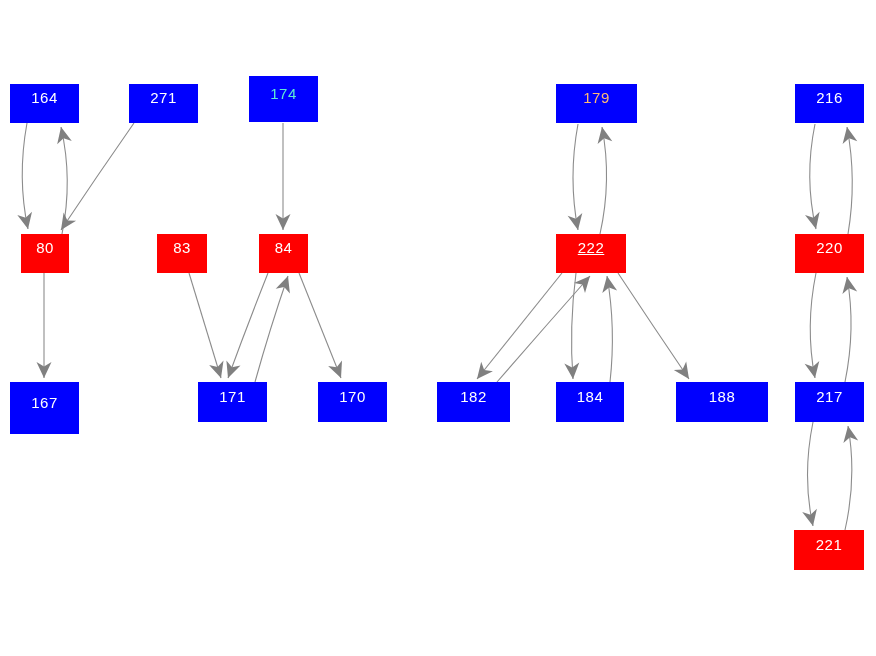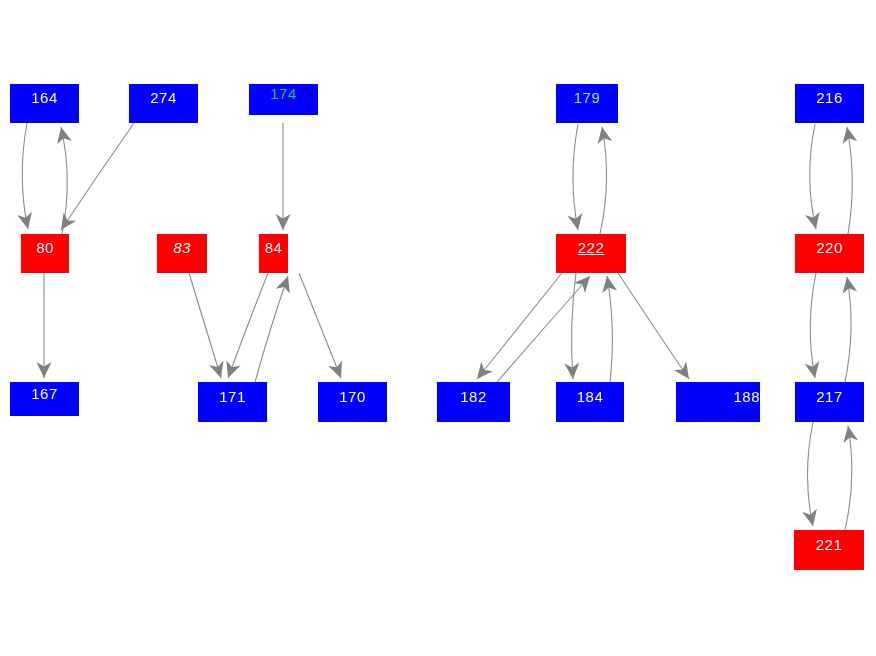--- a/index.html
+++ b/index.html
@@ -132,62 +132,62 @@
       <g>
         <path class="edge-line" stroke="#8c8c8c" d="M 845 530 Q 857 477 848 426"></path>
         <path d="M 848.0,426.0 L 843.4,443.1 L 850.0,437.3 L 858.2,440.5 Z" fill="#808080"></path>
       </g>
     </svg>
   <div id="nodes-layer">
       <div class="node" style="left: 10px; top: 84px; width: 69px; height: 39px; background: rgb(0, 0, 255); color: rgb(255, 255, 255);">
         <span>164</span>
       </div>
       <div class="node" style="left: 129px; top: 84px; width: 69px; height: 39px; background: rgb(0, 0, 255); color: rgb(255, 255, 255);">
-        <span>274</span>
+        <span>271</span>
       </div>
-      <div class="node" style="left: 249px; top: 84px; width: 69px; height: 31px; background: rgb(0, 0, 255); color: #22c55e;">
+      <div class="node" style="left: 249px; top: 76px; width: 69px; height: 46px; background: rgb(0, 0, 255); color: #5eead4;">
         <span>174</span>
       </div>
-      <div class="node" style="left: 556px; top: 84px; width: 62px; height: 39px; background: rgb(0, 0, 255); color: #86efac;">
+      <div class="node" style="left: 556px; top: 84px; width: 81px; height: 39px; background: rgb(0, 0, 255); color: #fdba74;">
         <span>179</span>
       </div>
       <div class="node" style="left: 795px; top: 84px; width: 69px; height: 39px; background: rgb(0, 0, 255); color: rgb(255, 255, 255);">
         <span>216</span>
       </div>
       <div class="node" style="left: 21px; top: 234px; width: 48px; height: 39px; background: rgb(255, 0, 0); color: rgb(255, 255, 255);">
         <span>80</span>
       </div>
-      <div class="node" style="left: 157px; top: 234px; width: 50px; height: 39px; background: rgb(255, 0, 0); color: rgb(255, 255, 255); font-style: italic;">
+      <div class="node" style="left: 157px; top: 234px; width: 50px; height: 39px; background: rgb(255, 0, 0); color: rgb(255, 255, 255);">
         <span>83</span>
       </div>
-      <div class="node" style="left: 259px; top: 234px; width: 29px; height: 39px; background: rgb(255, 0, 0); color: rgb(255, 255, 255);">
+      <div class="node" style="left: 259px; top: 234px; width: 49px; height: 39px; background: rgb(255, 0, 0); color: rgb(255, 255, 255);">
         <span>84</span>
       </div>
       <div class="node" style="left: 556px; top: 234px; width: 70px; height: 39px; background: rgb(255, 0, 0); color: rgb(255, 255, 255); text-decoration: underline;">
         <span>222</span>
       </div>
       <div class="node" style="left: 795px; top: 234px; width: 69px; height: 39px; background: rgb(255, 0, 0); color: rgb(255, 255, 255);">
         <span>220</span>
       </div>
-      <div class="node" style="left: 10px; top: 382px; width: 69px; height: 34px; background: rgb(0, 0, 255); color: rgb(255, 255, 255);">
+      <div class="node" style="left: 10px; top: 382px; width: 69px; height: 52px; background: rgb(0, 0, 255); color: rgb(255, 255, 255);">
         <span>167</span>
       </div>
       <div class="node" style="left: 198px; top: 382px; width: 69px; height: 40px; background: rgb(0, 0, 255); color: rgb(255, 255, 255); text-align: right;">
         <span>171</span>
       </div>
       <div class="node" style="left: 318px; top: 382px; width: 69px; height: 40px; background: rgb(0, 0, 255); color: rgb(255, 255, 255);">
         <span>170</span>
       </div>
       <div class="node" style="left: 437px; top: 382px; width: 73px; height: 40px; background: rgb(0, 0, 255); color: rgb(255, 255, 255);">
         <span>182</span>
       </div>
       <div class="node" style="left: 556px; top: 382px; width: 68px; height: 40px; background: rgb(0, 0, 255); color: rgb(255, 255, 255);">
         <span>184</span>
       </div>
-      <div class="node" style="left: 676px; top: 382px; width: 84px; height: 40px; background: rgb(0, 0, 255); color: rgb(255, 255, 255); justify-content: flex-end;">
+      <div class="node" style="left: 676px; top: 382px; width: 92px; height: 40px; background: rgb(0, 0, 255); color: rgb(255, 255, 255);">
         <span>188</span>
       </div>
       <div class="node" style="left: 795px; top: 382px; width: 69px; height: 40px; background: rgb(0, 0, 255); color: rgb(255, 255, 255);">
         <span>217</span>
       </div>
       <div class="node" style="left: 794px; top: 530px; width: 70px; height: 40px; background: rgb(255, 0, 0); color: #ffffff;">
         <span>221</span>
       </div>
     </div>
 </div>

